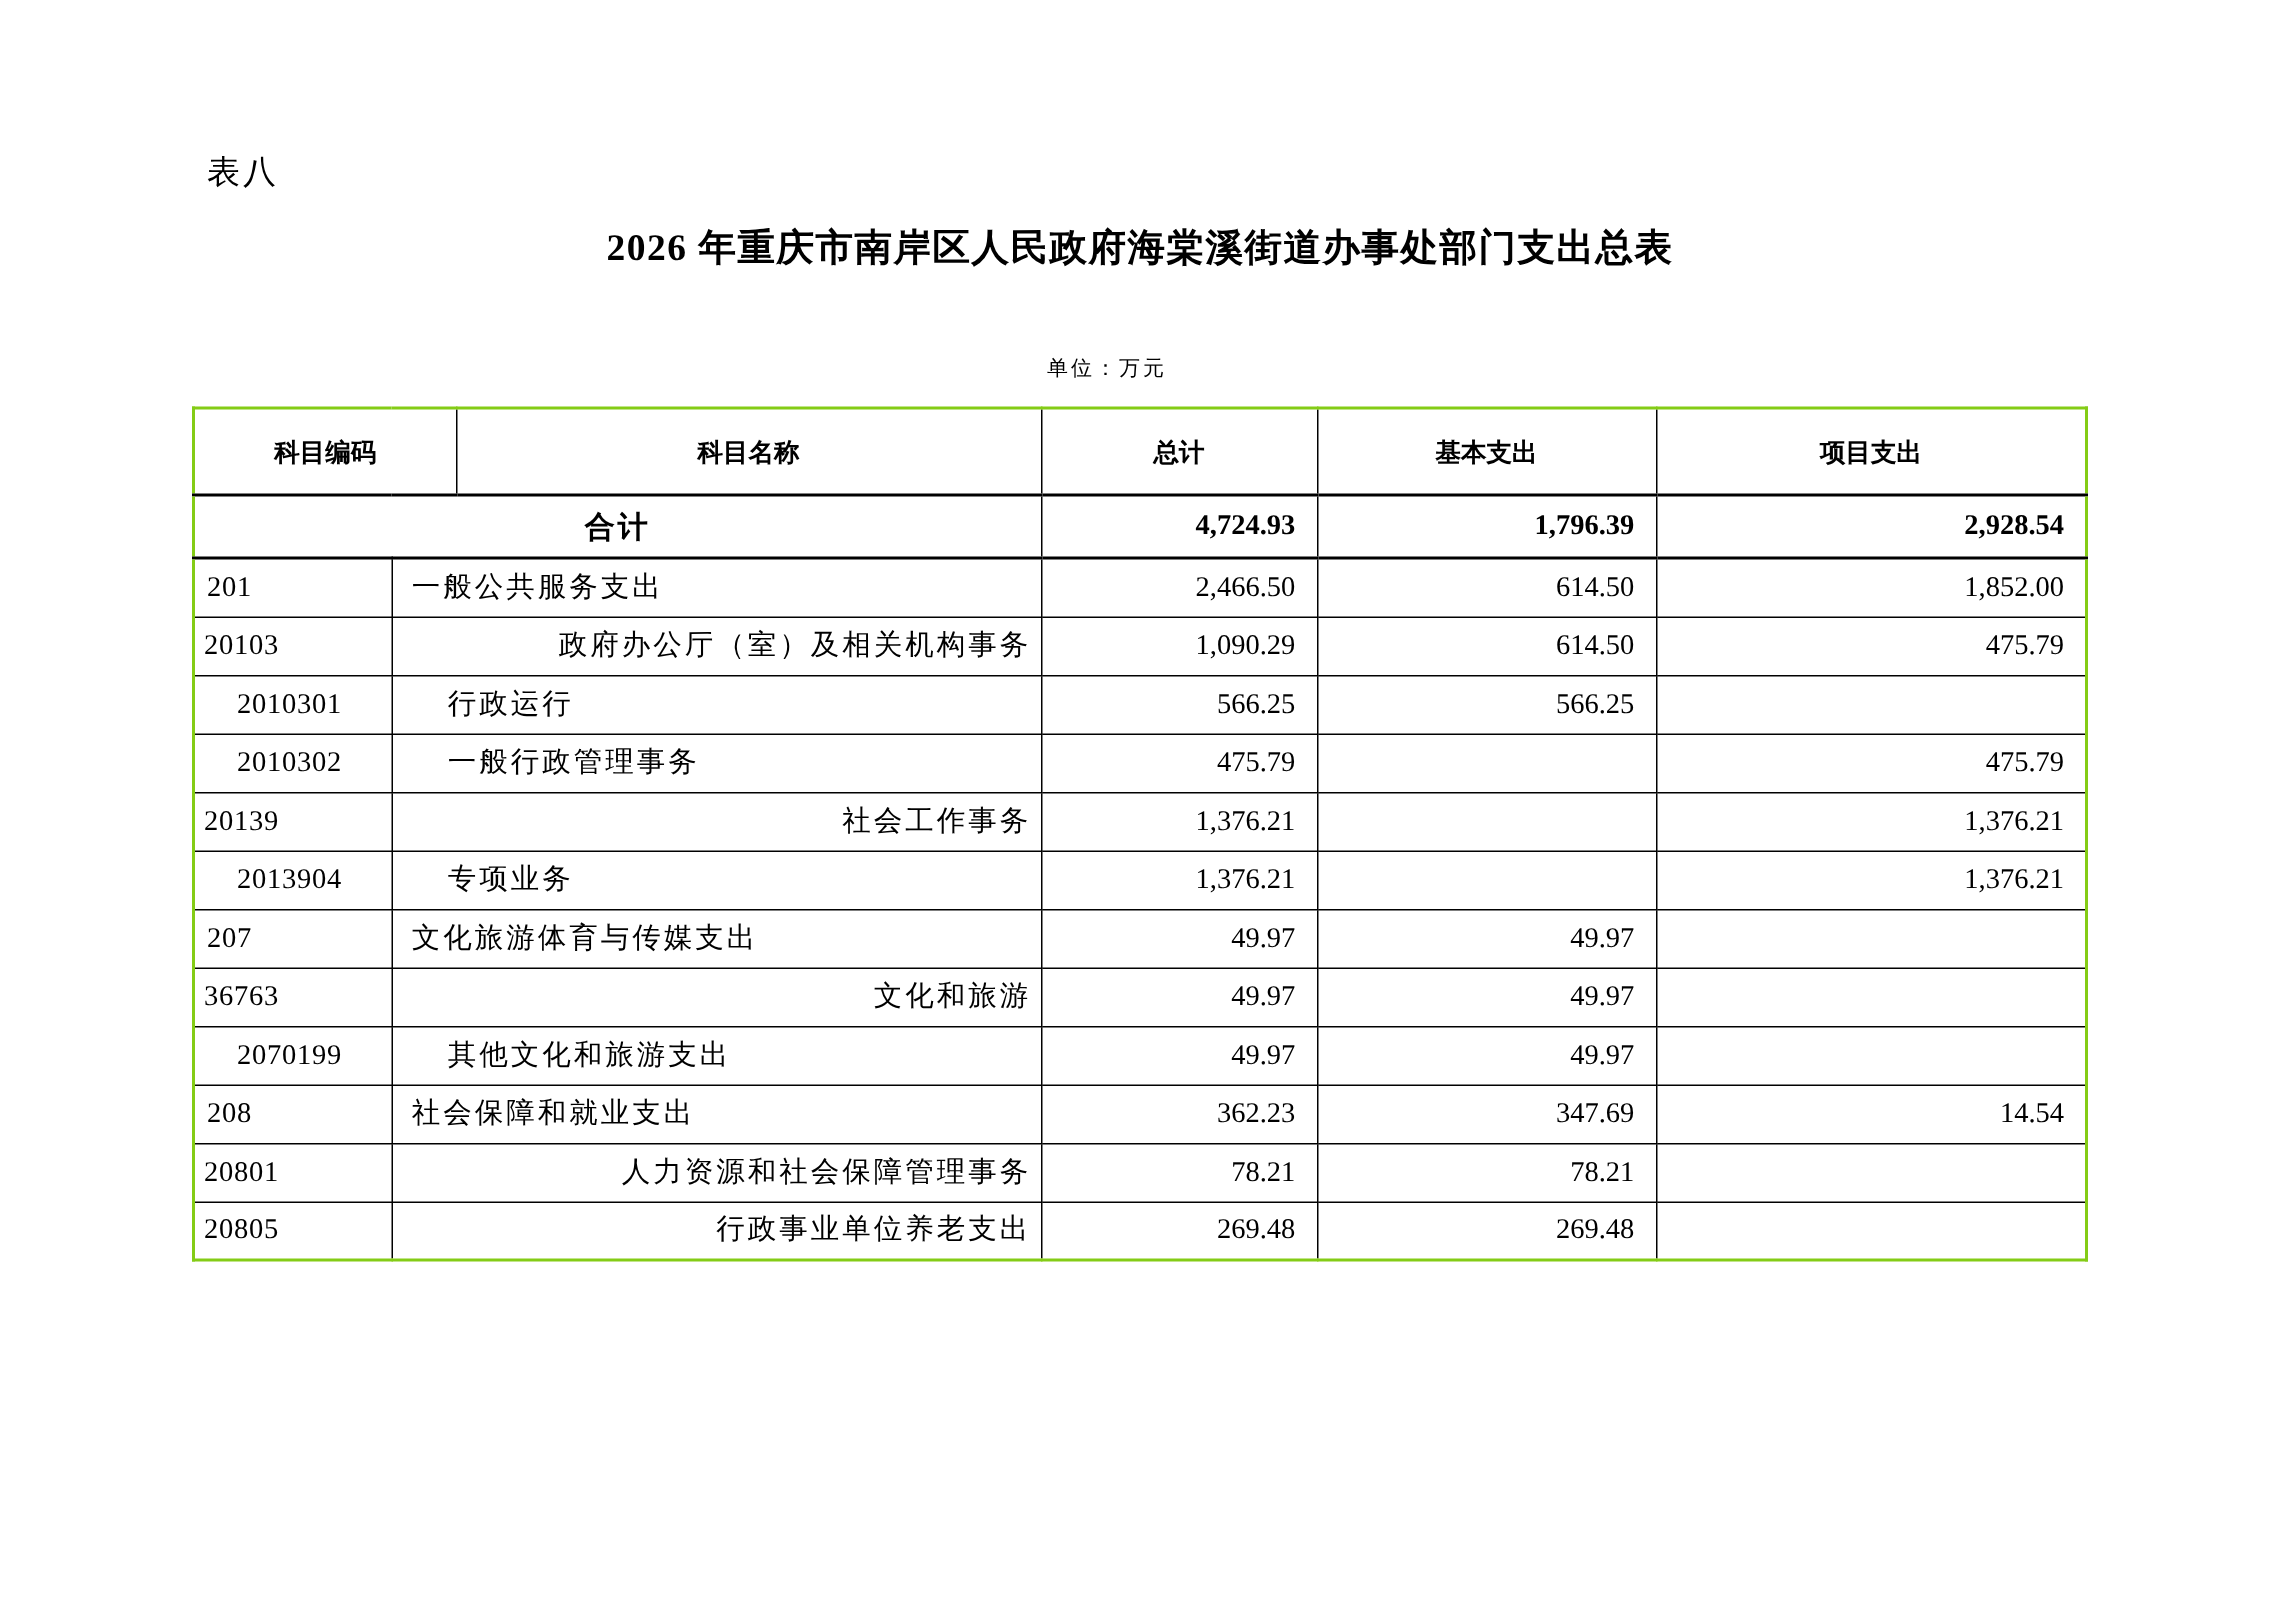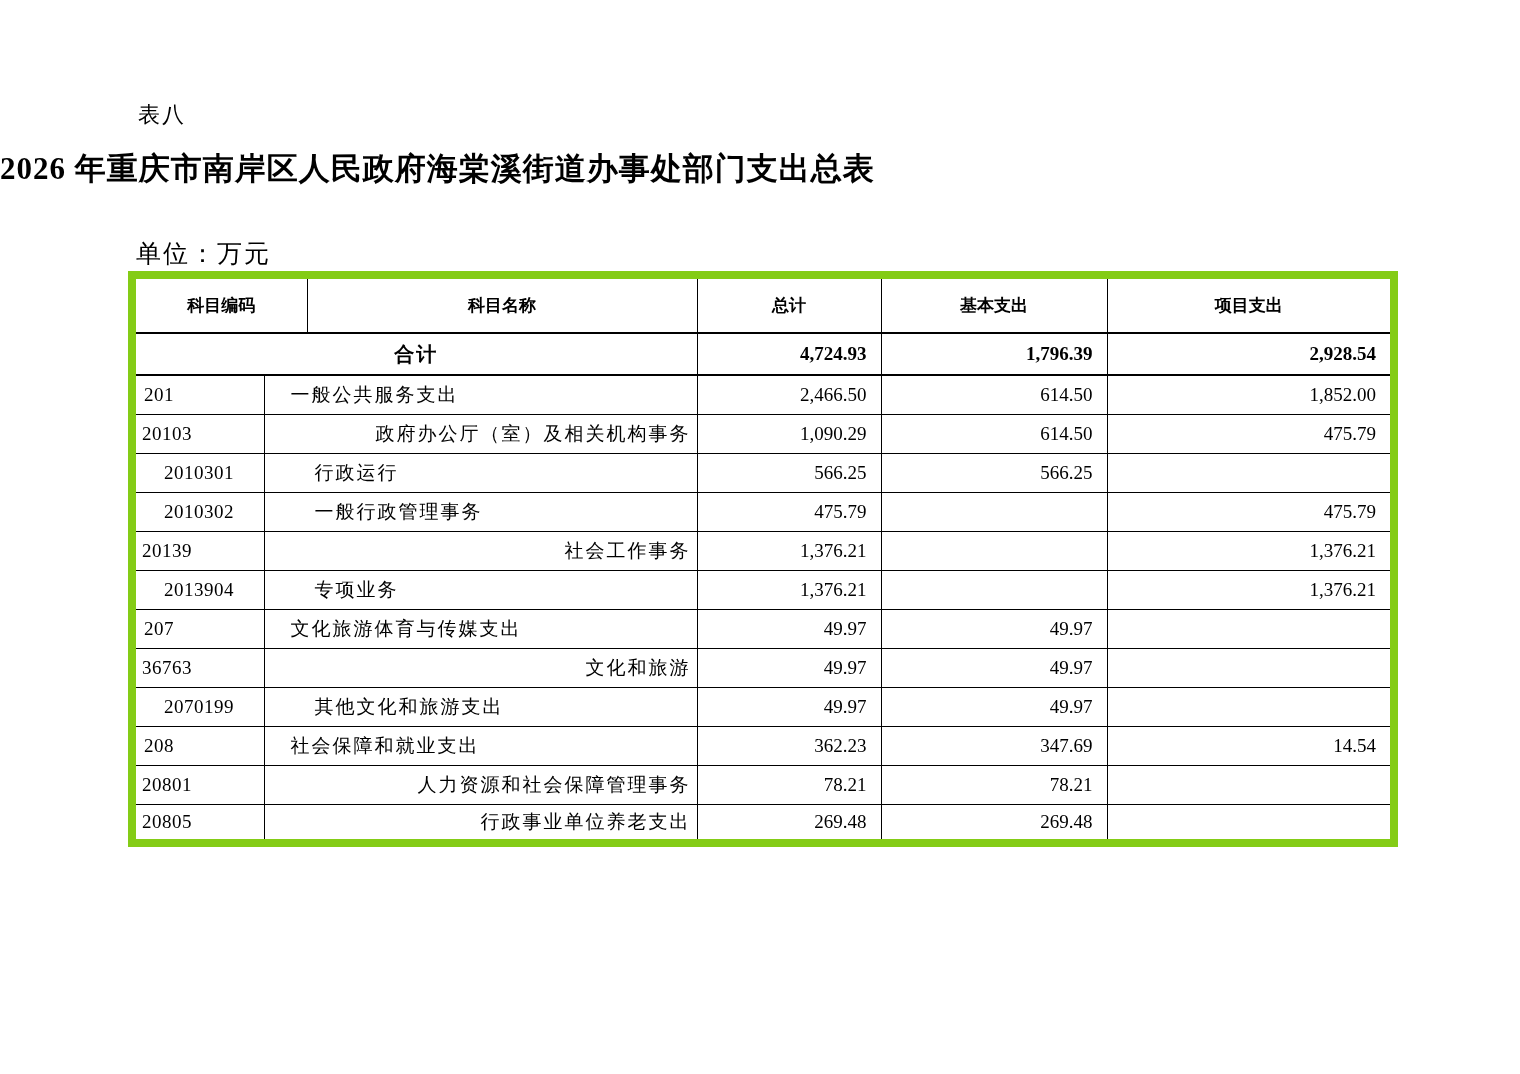--- a/index.html
+++ b/index.html
@@ -13,39 +13,40 @@
   .corner-label {
     position: absolute;
     left: 138px; top: 100px;
     font-size: 22px;
     letter-spacing: 2px;
   }
   .page-title {
     position: absolute;
     left: 0; top: 148px;
     width: 100%;
-    font-size: 31px;
+    text-align: center;
+    font-size: 25px;
     font-weight: bold;
     letter-spacing: 1px;
   }
   .unit-label {
     position: absolute;
-    left: 136px; top: 237px;
+    left: 112px; top: 237px;
     width: 1252px;
-    text-align: left;
-    font-size: 25px;
+    text-align: center;
+    font-size: 14px;
     letter-spacing: 2px;
   }
   table.budget {
     position: absolute;
     left: 128px; top: 271px;
     width: 1262px;
     border-collapse: collapse;
     table-layout: fixed;
-    border: 8px solid #84cc16;
+    border: 2px solid #84cc16;
   }
   table.budget th, table.budget td {
     border: 1px solid #000;
     vertical-align: middle;
     overflow: hidden;
   }
   thead tr { height: 58px; }
   thead th {
     font-family: "Liberation Sans", "DejaVu Sans", sans-serif;
     font-weight: bold;
@@ -64,21 +65,21 @@
   tr.total-row td.num { font-weight: bold; }
   tr.data-row { height: 39px; }
   tr.data-row.wrap { height: 62px; }
   td.code-cell {
     font-size: 19px;
     padding-left: 8px;
     letter-spacing: 0.5px;
   }
   td.name-cell {
     font-size: 19px;
-    padding-left: 16px;
+    padding-left: 3px;
     padding-right: 6px;
     letter-spacing: 2px;
     line-height: 26px;
     word-break: break-all;
   }
   td.num {
     font-size: 19px;
     text-align: right;
     padding-right: 14px;
   }

